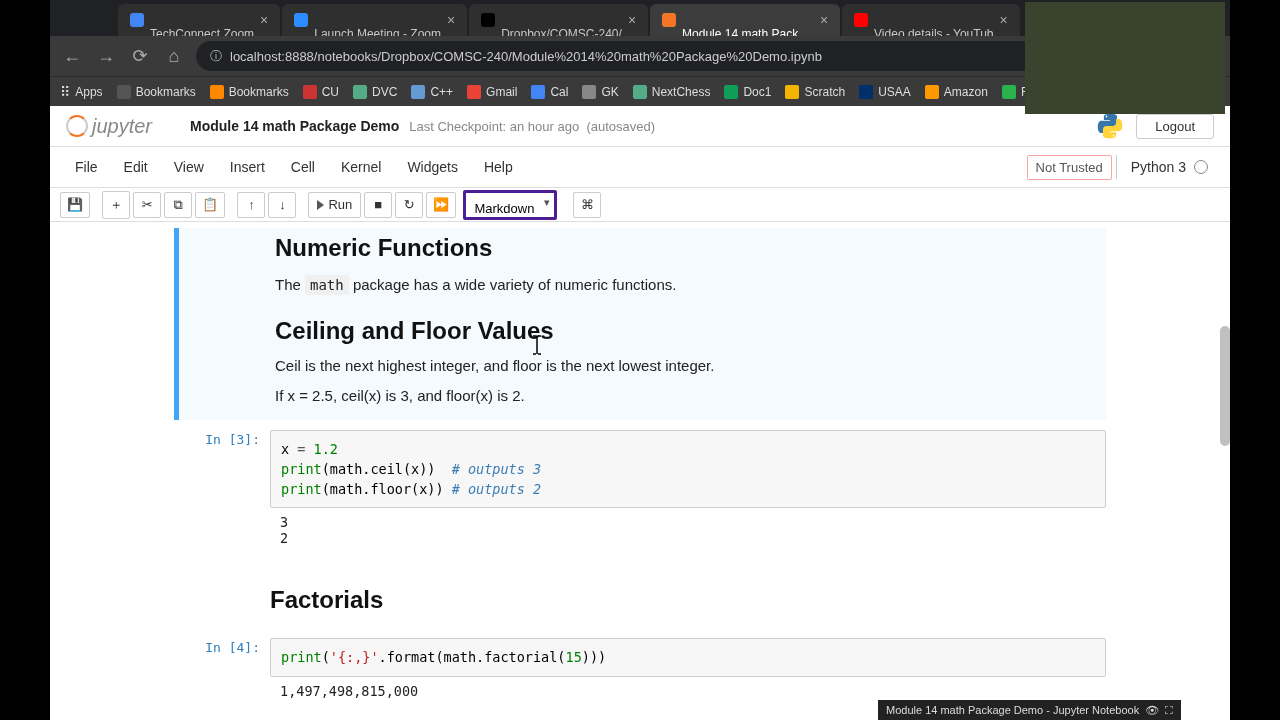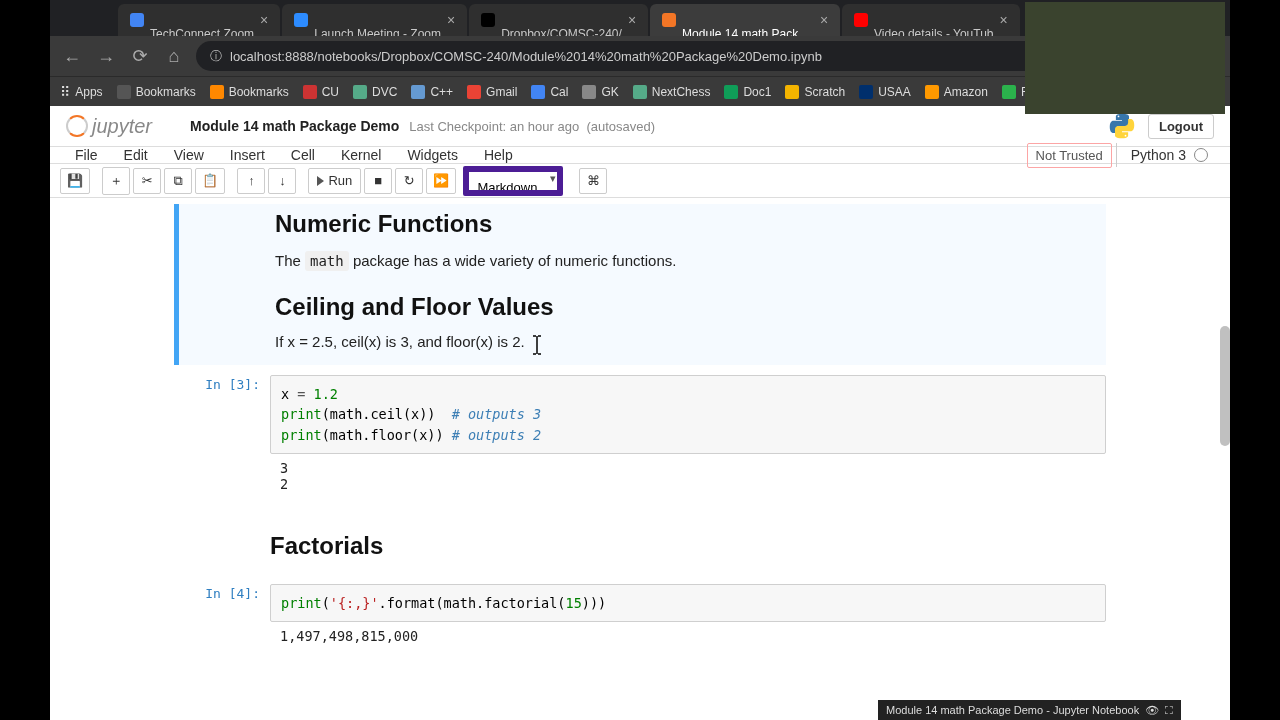--- a/index.html
+++ b/index.html
@@ -25,31 +25,31 @@
   .bmk { display: flex; align-items: center; gap: 5px; cursor: pointer; white-space: nowrap; }
   .bmk .bico { width: 14px; height: 14px; border-radius: 2px; }
   .page { flex: 1; background: #fff; position: relative; overflow: hidden; }
   .jupyter-head { height: 40px; display: flex; align-items: center; padding: 0 16px; border-bottom: 0px; }
   .jlogo { width: 110px; height: 24px; display: flex; align-items: center; color: #888; font-size: 20px; font-style: italic; gap: 4px; }
   .jlogo-circ { width: 22px; height: 22px; border: 2px solid #ccc; border-top-color: #f37626; border-bottom-color: #f37626; border-radius: 50%; }
   .nbtitle { font-size: 14px; font-weight: 600; color: #222; margin-left: 14px; }
   .checkpt { font-size: 13px; color: #888; margin-left: 10px; }
   .head-right { margin-left: auto; display: flex; align-items: center; gap: 12px; }
   .kernel-ico { width: 28px; height: 28px; }
-  .logout { border: 1px solid #ccc; border-radius: 3px; padding: 4px 10px; font-size: 13px; color: #333; cursor: pointer; font-weight: bold; }
-  .menubar { height: 18px; border-top: 1px solid #ddd; border-bottom: 1px solid #ddd; display: flex; align-items: center; padding: 0 12px; font-size: 14px; color: #333; }
+  .logout { border: 1px solid #ccc; border-radius: 3px; padding: 4px 18px; font-size: 13px; color: #333; cursor: pointer; }
+  .menubar { height: 42px; border-top: 1px solid #ddd; border-bottom: 1px solid #ddd; display: flex; align-items: center; padding: 0 12px; font-size: 14px; color: #333; }
   .menu { padding: 6px 13px; cursor: pointer; }
   .menubar-right { margin-left: auto; display: flex; align-items: center; gap: 4px; }
   .trusted { border: 1px solid #fca5a5; padding: 4px 8px; font-size: 13px; color: #555; border-radius: 2px; }
   .kname { border-left: 1px solid #ccc; padding: 4px 10px 4px 14px; font-size: 14px; color: #333; display: flex; align-items: center; gap: 8px; }
   .kcircle { width: 14px; height: 14px; border: 1.5px solid #888; border-radius: 50%; }
   .toolbar { height: 34px; border-bottom: 1px solid #ddd; display: flex; align-items: center; padding: 0 10px; gap: 3px; }
   .tbtn { border: 1px solid #ccc; border-radius: 2px; padding: 4px 8px; font-size: 13px; color: #333; background: #fff; cursor: pointer; min-height: 26px; display: flex; align-items: center; gap: 4px; }
   .tbtn.icon { min-width: 28px; justify-content: center; padding: 4px 6px; }
-  .celltype { border: 6px solid #4c1d95; border-radius: 2px; height: 30px; font-size: 13px; padding: 8px 20px 0 8px; background: #fff; margin-left: 4px; appearance: none; position: relative; }
+  .celltype { border: 3px solid #4c1d95; border-radius: 2px; height: 30px; font-size: 13px; padding: 8px 20px 0 8px; background: #fff; margin-left: 4px; appearance: none; position: relative; }
   .seldown { position: relative; }
   .seldown::after { content: "▾"; position: absolute; right: 8px; top: 6px; font-size: 11px; color: #555; pointer-events: none; }
   .nbscroll { height: calc(100% - 108px); overflow-y: auto; }
   .nbcontent { width: 940px; margin: 0 auto; padding-bottom: 40px; }
   .cell { display: flex; margin: 6px 4px; }
   .cell.sel { border-left: 5px solid #42A5F5; background: #f5faff; }
   .prompt { width: 96px; font-family: monospace; font-size: 13px; color: #307fc1; text-align: right; padding: 6px 10px 0 0; flex-shrink: 0; }
   .cellbody { flex: 1; padding: 4px 0; }
   .mdcell h2 { font-size: 24px; font-weight: 800; color: #111; margin: 2px 0 12px; }
   .mdcell h3 { font-size: 24px; font-weight: 800; color: #111; margin: 20px 0 10px; }
@@ -256,20 +256,21 @@
       <div class="nbcontent">
 
         <div class="cell sel">
           <div class="prompt"></div>
           <div class="cellbody mdcell">
             <h2>Numeric Functions</h2>
             <p>
               <span>The </span><code class="inline">math</code><span> package has a wide variety of numeric functions.</span>
             </p>
             <h3>Ceiling and Floor Values</h3>
+            <p>Ceil is the next highest integer, and floor is the next lowest integer.</p>
             <p>If x = 2.5, ceil(x) is 3, and floor(x) is 2.</p>
           </div>
         </div>
 
         <div class="cell">
           <div class="prompt">In [3]:</div>
           <div class="cellbody codecell">
             <div class="codearea"><span class="id">x </span><span class="op">= </span><span class="num">1.2</span>
 <span class="print">print</span><span class="id">(math.ceil(x))  </span><span class="comm"># outputs 3</span>
 <span class="print">print</span><span class="id">(math.floor(x)) </span><span class="comm"># outputs 2</span></div>

